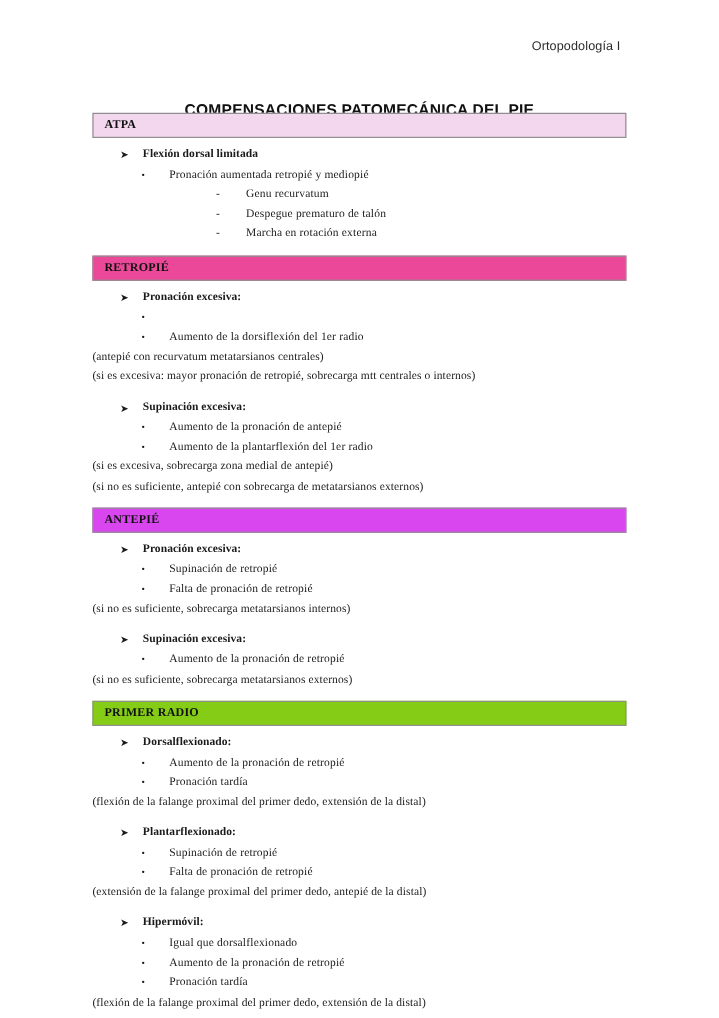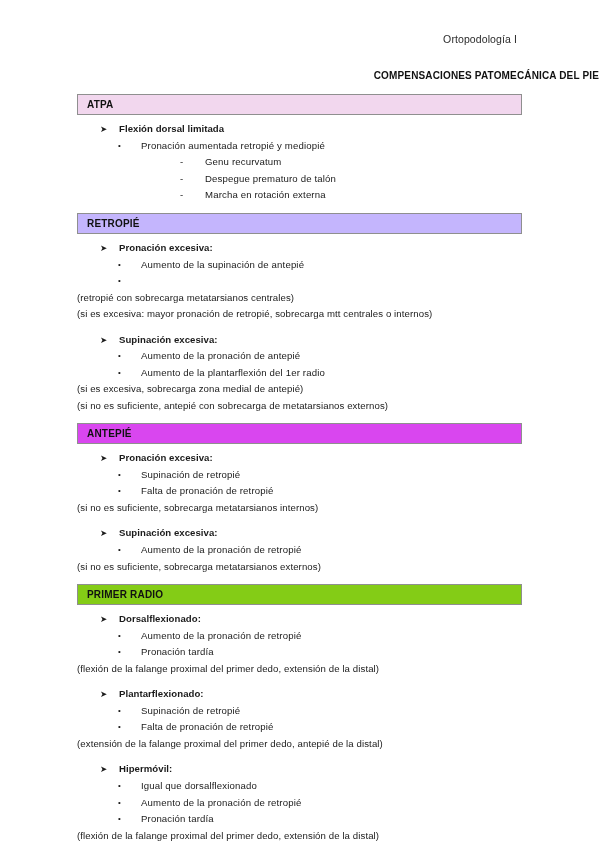--- a/index.html
+++ b/index.html
@@ -24,48 +24,49 @@
   .doc-header {
     position: absolute;
     top: 33px;
     right: 82px;
     font-size: 10.5px;
     color: #2b2b2b;
     letter-spacing: 0.1px;
   }
   .doc-title {
     position: absolute;
-    top: 70px;
+    top: 84px;
     left: 0;
     width: 599px;
-    text-align: right;
-    font-size: 10px;
+    text-align: center;
+    font-size: 13px;
     font-weight: bold;
     letter-spacing: 0.15px;
     color: #111;
   }
   .content {
     position: absolute;
     top: 94px;
     left: 77px;
     width: 445px;
+    font-family: Liberation Serif, serif;
   }
   .section-header {
     box-sizing: border-box;
     width: 445px;
     border: 1px solid #8f8f8f;
     padding: 4px 8px 4px 9px;
     font-size: 10px;
     font-weight: bold;
     letter-spacing: 0.2px;
     color: #111;
     margin-bottom: 0;
   }
   .sec-atpa      { background: #f2d7ee; }
-  .sec-retropie  { background: #c4b5fd; }
+  .sec-retropie  { background: #ec4899; }
   .sec-antepie   { background: #d946ef; }
   .sec-primer    { background: #84cc16; }
 
   .section-body {
     padding-top: 6px;
   }
   .spacer-after-body { height: 9px; }
 
   
   .lvl1, .lvl2, .lvl3 {
@@ -150,26 +151,26 @@
       </div>
       <div class="spacer-after-body"></div>
       <div class="section-header sec-retropie">RETROPIÉ</div>
       <div class="section-body">
         <div class="lvl1">
           <span class="bullet-mark">➤</span>
           <span class="bullet-text">Pronación excesiva:</span>
         </div>
         <div class="lvl2">
           <span class="bullet-mark">•</span>
-          <span class="bullet-text">Aumento de la supinación de antepié</span>
-        </div>
-        <div class="lvl2">
-          <span class="bullet-mark">•</span>
-        </div>
-        <div class="note">(retropié con sobrecarga metatarsianos centrales)</div>
+        </div>
+        <div class="lvl2">
+          <span class="bullet-mark">•</span>
+          <span class="bullet-text">Aumento de la dorsiflexión del 1er radio</span>
+        </div>
+        <div class="note">(antepié con recurvatum metatarsianos centrales)</div>
         <div class="note">(si es excesiva: mayor pronación de retropié, sobrecarga mtt centrales o internos)</div>
         <div class="gap-sm"></div>
         <div class="lvl1">
           <span class="bullet-mark">➤</span>
           <span class="bullet-text">Supinación excesiva:</span>
         </div>
         <div class="lvl2">
           <span class="bullet-mark">•</span>
           <span class="bullet-text">Aumento de la pronación de antepié</span>
         </div>

